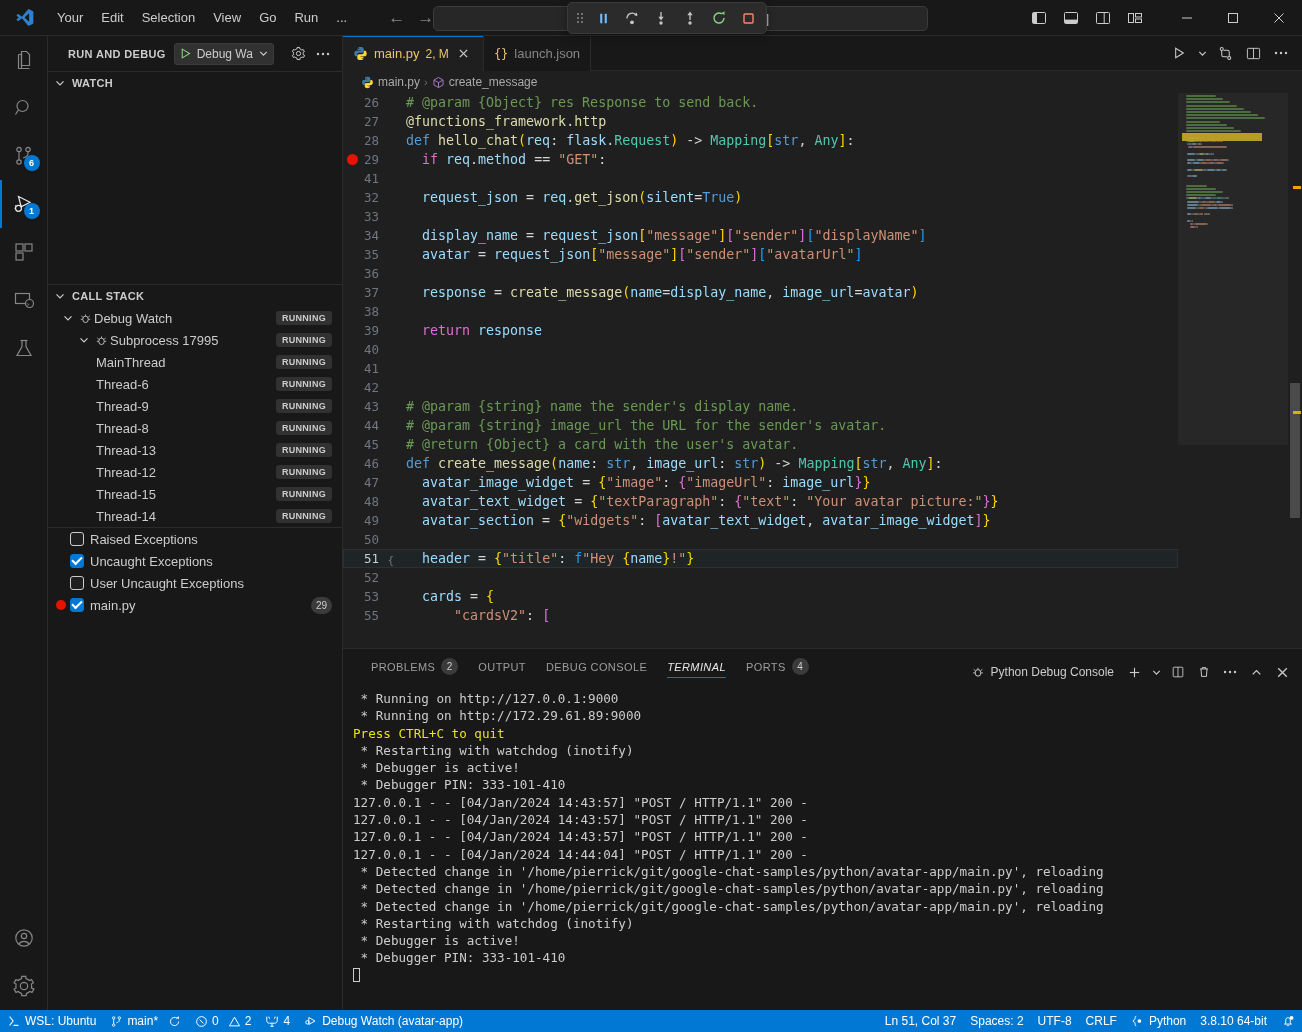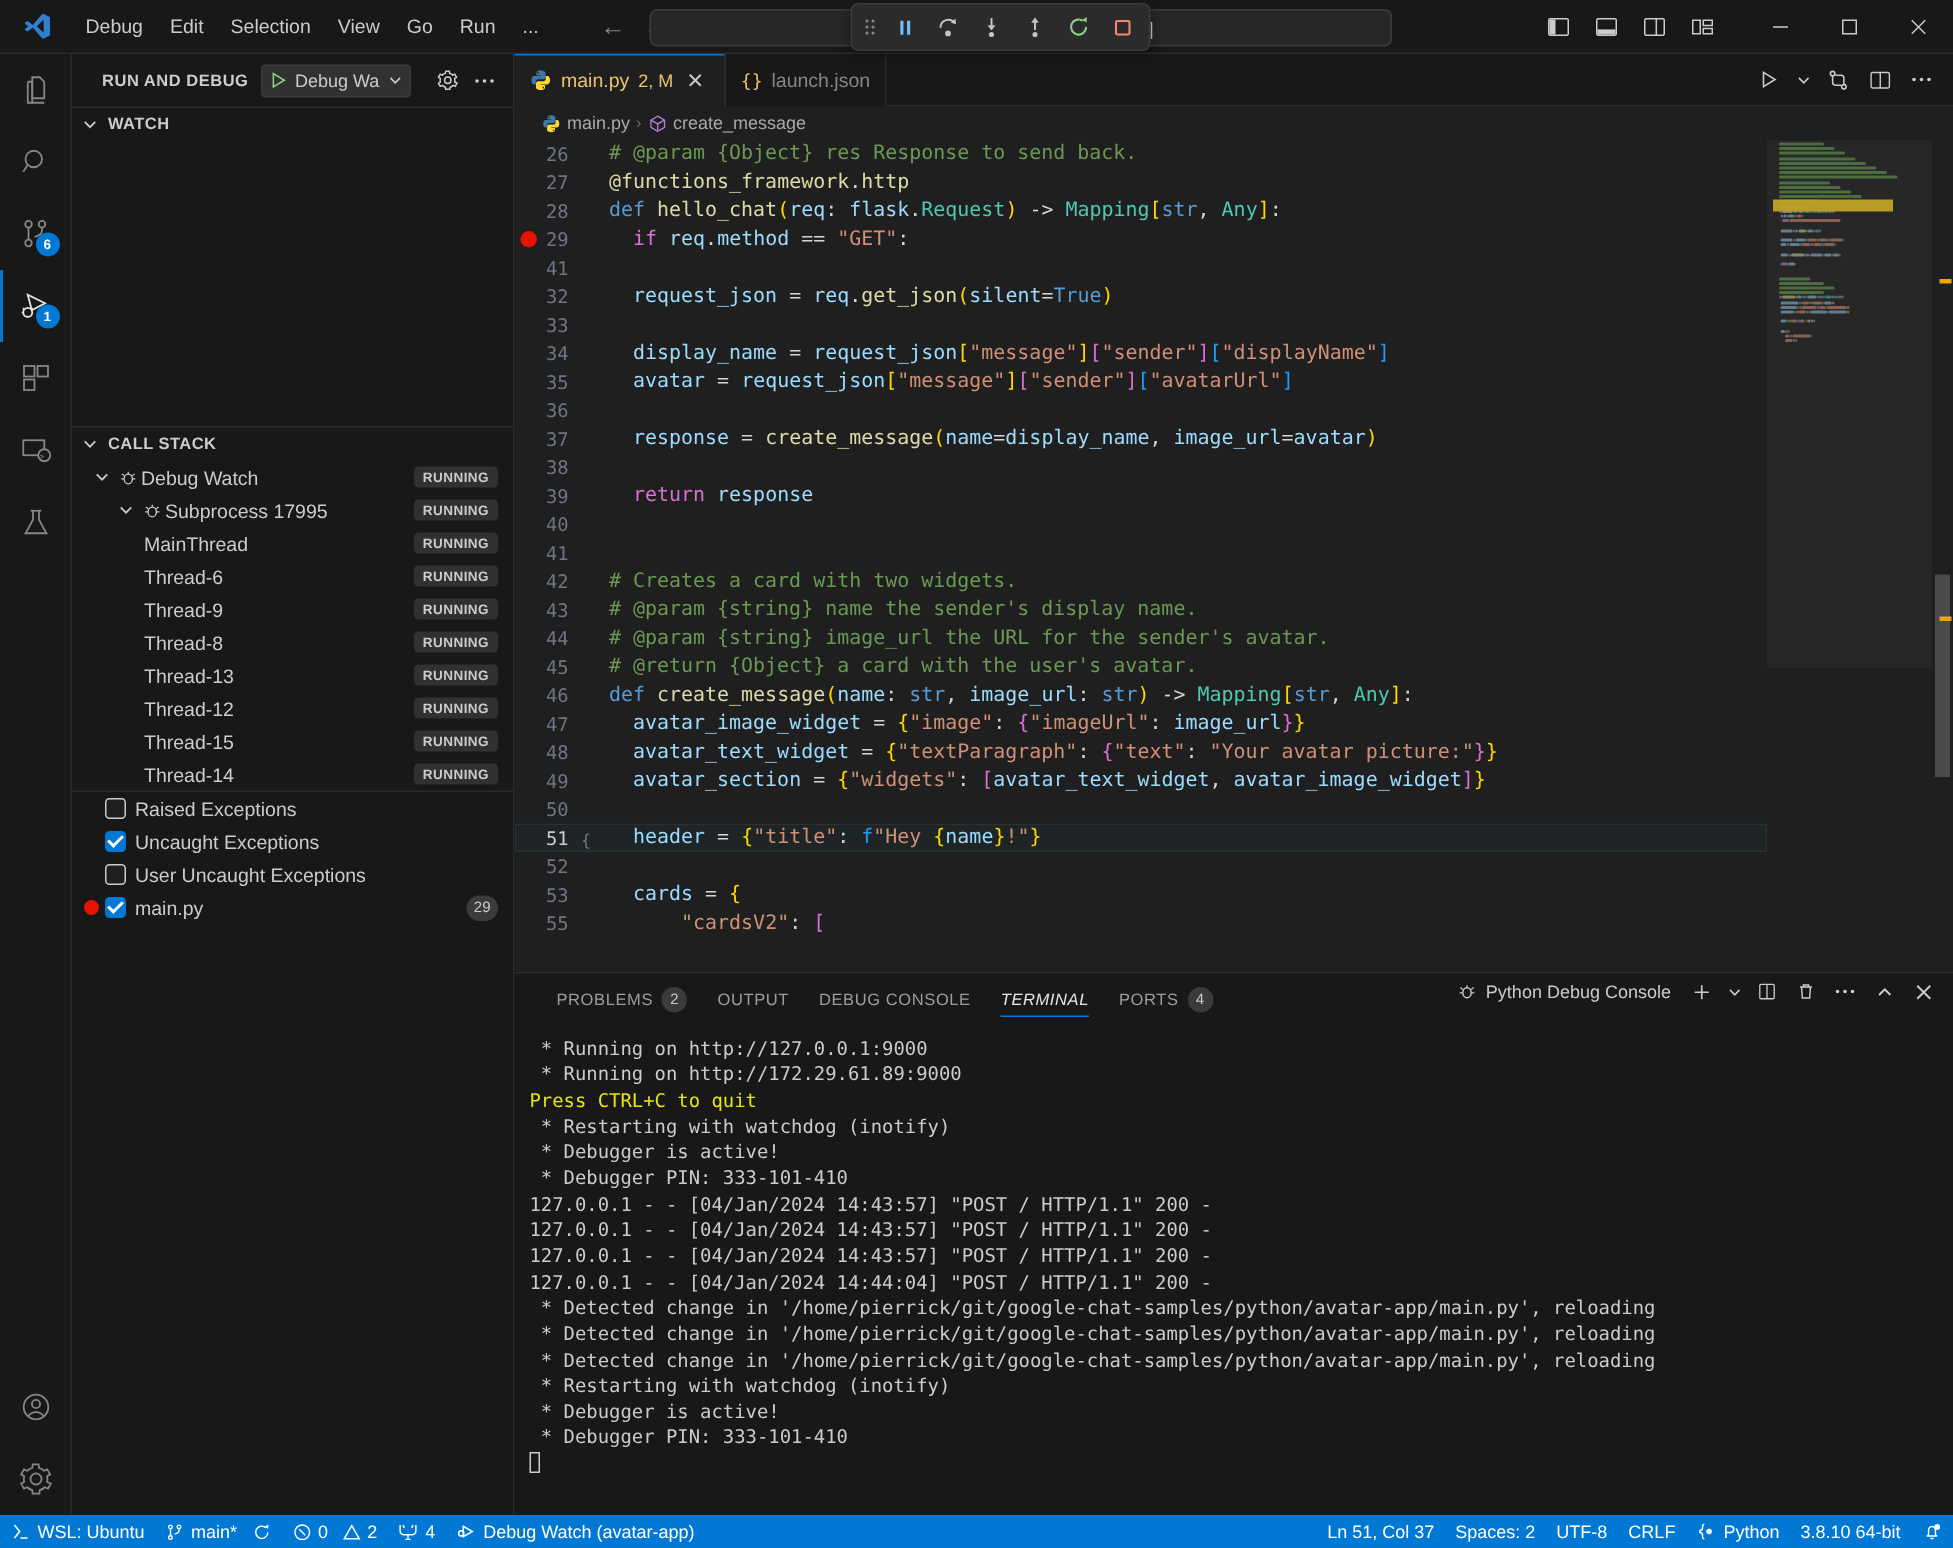--- a/index.html
+++ b/index.html
@@ -214,21 +214,21 @@
   }
   .vscroll-thumb {
     position: absolute; left: 2px; right: 2px; top: 290px; height: 135px;
     background: #4a4a4a; border-radius: 0;
   }
   .overview-marks { position: absolute; right: 0; top: 0; width: 14px; bottom: 0; }
   .ov-mark { position: absolute; right: 1px; width: 8px; height: 3px; }
 
   
   .panel { height: 362px; flex: none; background: #181818; display: flex; flex-direction: column; border-top: 1px solid #2b2b2b; }
-  .panel-tabs { height: 35px; display: flex; align-items: flex-start; padding-left: 18px; flex: none; }
+  .panel-tabs { height: 35px; display: flex; align-items: flex-end; padding-left: 18px; flex: none; }
   .ptab {
     font-size: 11px; font-weight: 400; letter-spacing: .4px; color: #9d9d9d;
     padding: 0 10px; height: 35px; display: flex; align-items: center; gap: 6px;
     position: relative; cursor: default; text-transform: uppercase;
   }
   .ptab.active { color: #e7e7e7; font-style: italic; }
   .ptab.active::after {
     content: ""; position: absolute; left: 10px; right: 10px; bottom: 6px; height: 1px; background: #0078d4;
   }
   .ptab-badge {
@@ -266,21 +266,21 @@
 
 <div class="app">
 
   <div class="titlebar">
     <div class="vscode-logo">
       <svg viewBox="0 0 24 24">
           <path fill="#2f80d0" d="M17.9 1.6 22.6 4c.4.2.6.6.6 1v14c0 .4-.2.8-.6 1l-4.7 2.4c-.5.3-1.2.1-1.5-.3L8.7 13 4.3 16.4l-1.9-1a.8.8 0 0 1 0-1.4L4.9 12 2.4 10a.8.8 0 0 1 0-1.4l1.9-1L8.7 11l7.7-9.1c.3-.4 1-.6 1.5-.3ZM17.8 6.6 12 12l5.8 5.4V6.6Z"></path>
         </svg>
     </div>
     <div class="menubar">
-      <div class="menu-item">Debug</div>
+      <div class="menu-item">Your</div>
       <div class="menu-item">Edit</div>
       <div class="menu-item">Selection</div>
       <div class="menu-item">View</div>
       <div class="menu-item">Go</div>
       <div class="menu-item">Run</div>
       <div class="menu-item">...</div>
     </div>
     <div class="nav-arrows">
       <div class="nav-arrow">←</div>
       <div class="nav-arrow">→</div>
@@ -734,21 +734,21 @@
             <div class="code-line"><div class="gutter-num">32</div><div class="code-text"><span class="c-plain">  </span><span class="c-var">request_json</span><span class="c-op"> = </span><span class="c-var">req</span><span class="c-op">.</span><span class="c-fn">get_json</span><span class="c-y">(</span><span class="c-var">silent</span><span class="c-op">=</span><span class="c-kw2">True</span><span class="c-y">)</span></div></div>
             <div class="code-line"><div class="gutter-num">33</div><div class="code-text"></div></div>
             <div class="code-line"><div class="gutter-num">34</div><div class="code-text"><span class="c-plain">  </span><span class="c-var">display_name</span><span class="c-op"> = </span><span class="c-var">request_json</span><span class="c-y">[</span><span class="c-str">"message"</span><span class="c-y">]</span><span class="c-p">[</span><span class="c-str">"sender"</span><span class="c-p">]</span><span class="c-b">[</span><span class="c-str">"displayName"</span><span class="c-b">]</span></div></div>
             <div class="code-line"><div class="gutter-num">35</div><div class="code-text"><span class="c-plain">  </span><span class="c-var">avatar</span><span class="c-op"> = </span><span class="c-var">request_json</span><span class="c-y">[</span><span class="c-str">"message"</span><span class="c-y">]</span><span class="c-p">[</span><span class="c-str">"sender"</span><span class="c-p">]</span><span class="c-b">[</span><span class="c-str">"avatarUrl"</span><span class="c-b">]</span></div></div>
             <div class="code-line"><div class="gutter-num">36</div><div class="code-text"></div></div>
             <div class="code-line"><div class="gutter-num">37</div><div class="code-text"><span class="c-plain">  </span><span class="c-var">response</span><span class="c-op"> = </span><span class="c-fn">create_message</span><span class="c-y">(</span><span class="c-var">name</span><span class="c-op">=</span><span class="c-var">display_name</span><span class="c-op">, </span><span class="c-var">image_url</span><span class="c-op">=</span><span class="c-var">avatar</span><span class="c-y">)</span></div></div>
             <div class="code-line"><div class="gutter-num">38</div><div class="code-text"></div></div>
             <div class="code-line"><div class="gutter-num">39</div><div class="code-text"><span class="c-plain">  </span><span class="c-p">return </span><span class="c-var">response</span></div></div>
             <div class="code-line"><div class="gutter-num">40</div><div class="code-text"></div></div>
             <div class="code-line"><div class="gutter-num">41</div><div class="code-text"></div></div>
-            <div class="code-line"><div class="gutter-num">42</div><div class="code-text"><span class="c-com"># Creates a card with two widgets.</span></div></div>
+            <div class="code-line"><div class="gutter-num">42</div></div>
             <div class="code-line"><div class="gutter-num">43</div><div class="code-text"><span class="c-com"># @param {string} name the sender's display name.</span></div></div>
             <div class="code-line"><div class="gutter-num">44</div><div class="code-text"><span class="c-com"># @param {string} image_url the URL for the sender's avatar.</span></div></div>
             <div class="code-line"><div class="gutter-num">45</div><div class="code-text"><span class="c-com"># @return {Object} a card with the user's avatar.</span></div></div>
             <div class="code-line"><div class="gutter-num">46</div><div class="code-text"><span class="c-kw2">def </span><span class="c-fn">create_message</span><span class="c-y">(</span><span class="c-var">name</span><span class="c-op">: </span><span class="c-kw2">str</span><span class="c-op">, </span><span class="c-var">image_url</span><span class="c-op">: </span><span class="c-kw2">str</span><span class="c-y">)</span><span class="c-op"> -&gt; </span><span class="c-cls">Mapping</span><span class="c-y">[</span><span class="c-kw2">str</span><span class="c-op">, </span><span class="c-cls">Any</span><span class="c-y">]</span><span class="c-op">:</span></div></div>
             <div class="code-line"><div class="gutter-num">47</div><div class="code-text"><span class="c-plain">  </span><span class="c-var">avatar_image_widget</span><span class="c-op"> = </span><span class="c-y">{</span><span class="c-str">"image"</span><span class="c-op">: </span><span class="c-p">{</span><span class="c-str">"imageUrl"</span><span class="c-op">: </span><span class="c-var">image_url</span><span class="c-p">}</span><span class="c-y">}</span></div></div>
             <div class="code-line"><div class="gutter-num">48</div><div class="code-text"><span class="c-plain">  </span><span class="c-var">avatar_text_widget</span><span class="c-op"> = </span><span class="c-y">{</span><span class="c-str">"textParagraph"</span><span class="c-op">: </span><span class="c-p">{</span><span class="c-str">"text"</span><span class="c-op">: </span><span class="c-str">"Your avatar picture:"</span><span class="c-p">}</span><span class="c-y">}</span></div></div>
             <div class="code-line"><div class="gutter-num">49</div><div class="code-text"><span class="c-plain">  </span><span class="c-var">avatar_section</span><span class="c-op"> = </span><span class="c-y">{</span><span class="c-str">"widgets"</span><span class="c-op">: </span><span class="c-p">[</span><span class="c-var">avatar_text_widget</span><span class="c-op">, </span><span class="c-var">avatar_image_widget</span><span class="c-p">]</span><span class="c-y">}</span></div></div>
             <div class="code-line"><div class="gutter-num">50</div><div class="code-text"></div></div>
             <div class="code-line current"><div class="gutter-num cur">51<span class="fold-mark">{</span></div><div class="code-text"><span class="c-plain">  </span><span class="c-var">header</span><span class="c-op"> = </span><span class="c-y">{</span><span class="c-str">"title"</span><span class="c-op">: </span><span class="c-b">f</span><span class="c-str">"Hey </span><span class="c-y">{</span><span class="c-var">name</span><span class="c-y">}</span><span class="c-str">!"</span><span class="c-y">}</span></div></div>
             <div class="code-line"><div class="gutter-num">52</div><div class="code-text"></div></div>

